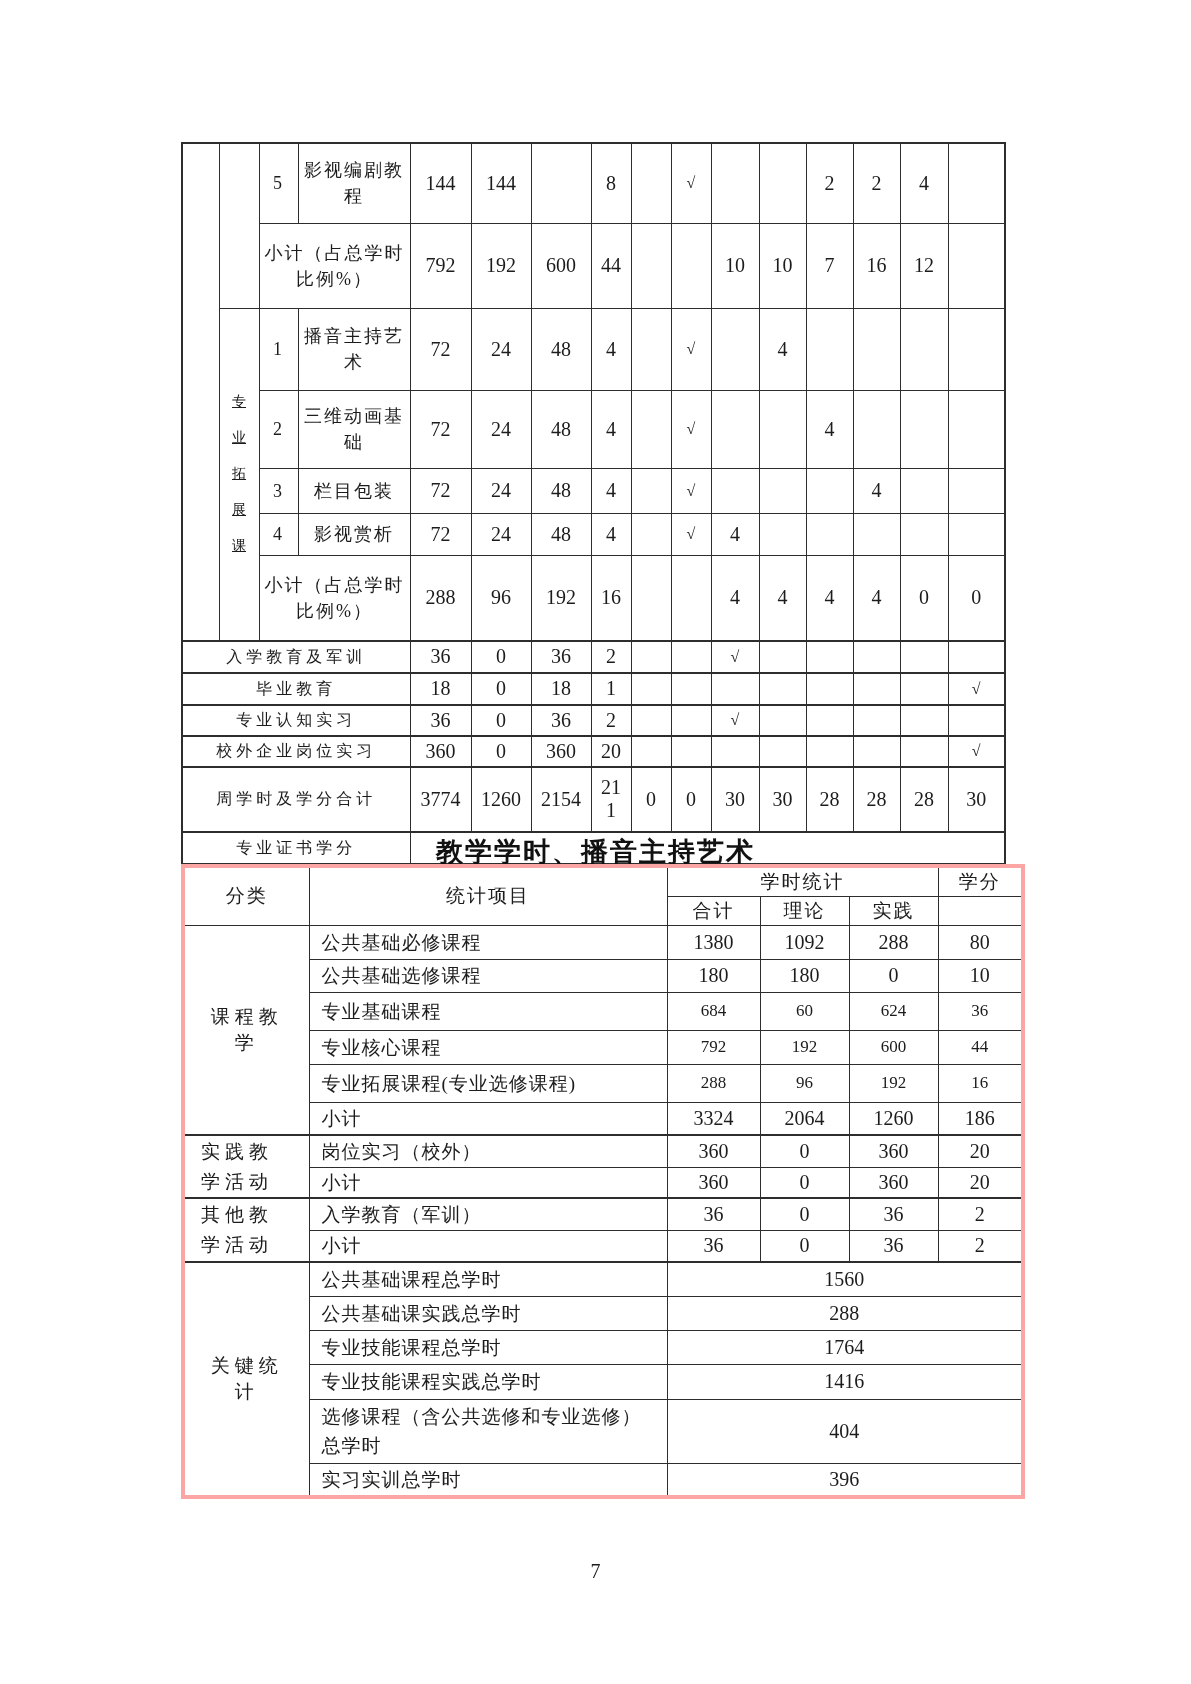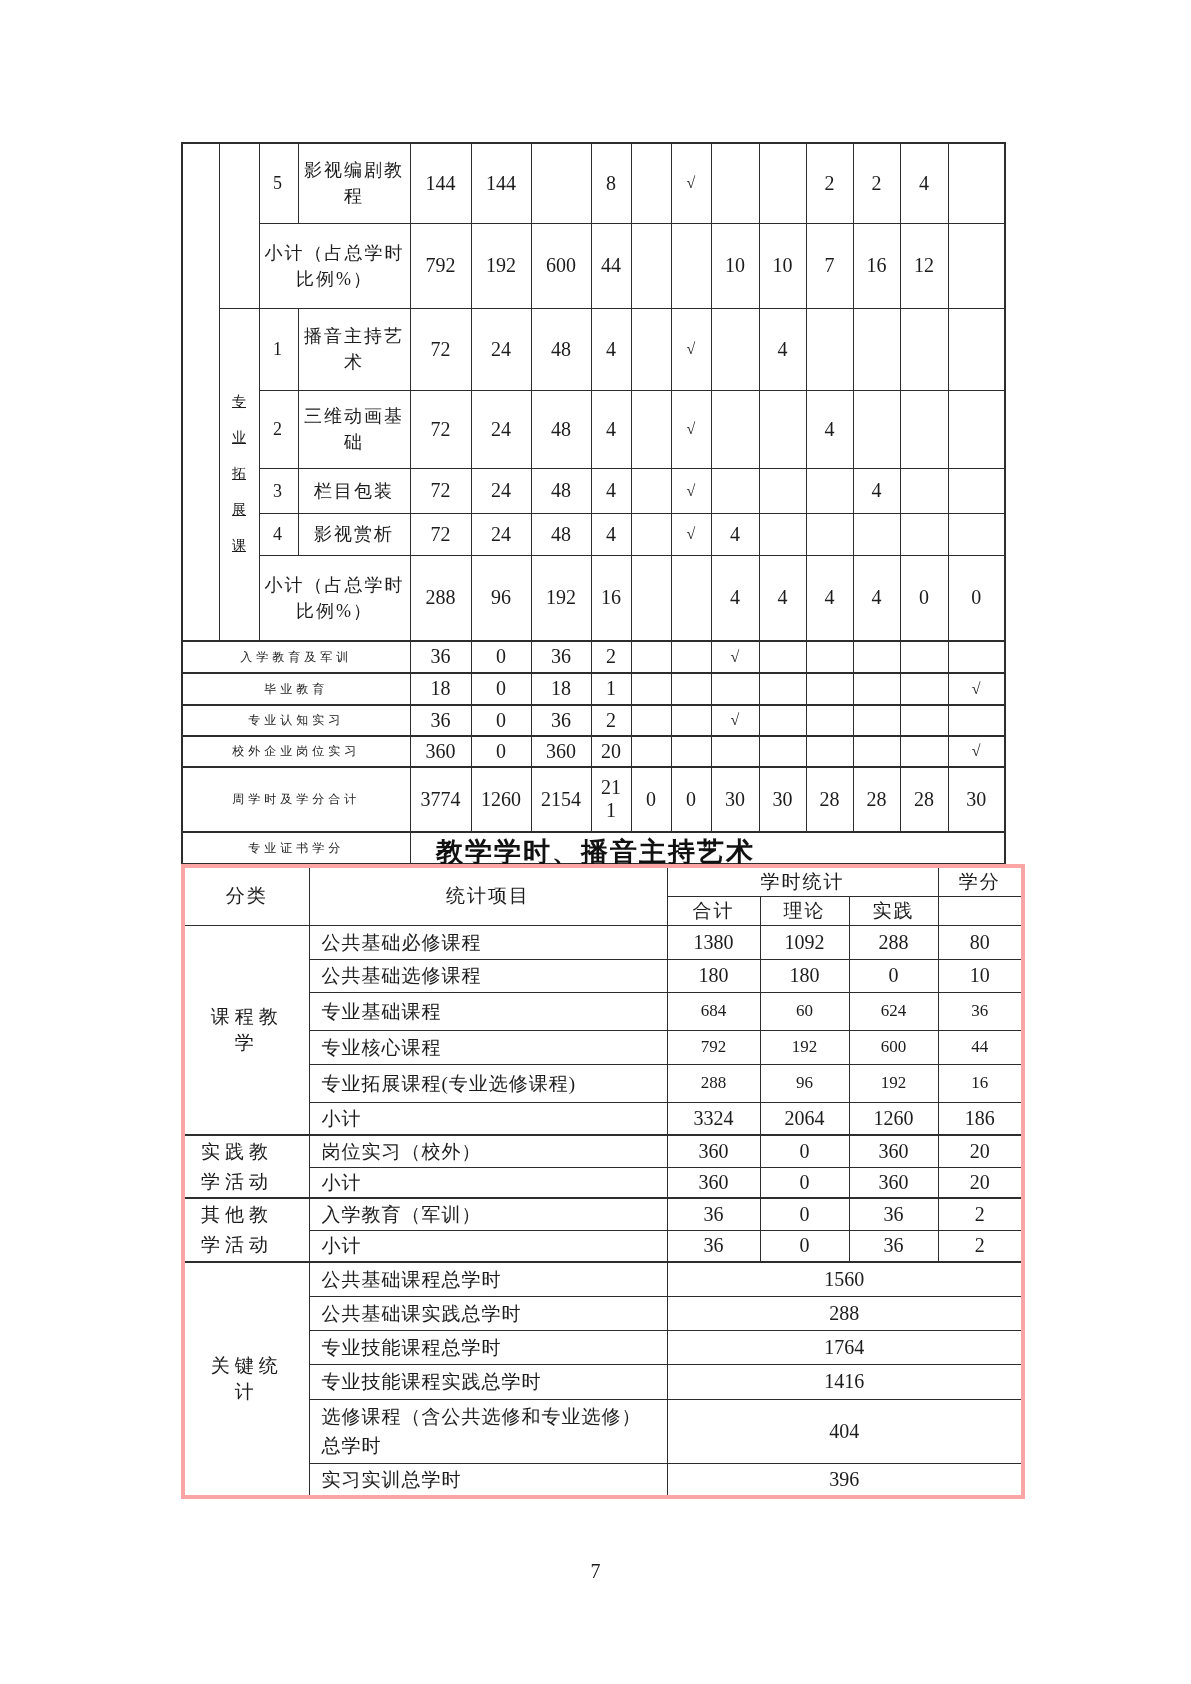--- a/index.html
+++ b/index.html
@@ -18,21 +18,21 @@
     font-weight:normal; padding:0;
     overflow:hidden;
   }
 
   
   .t1 { position:absolute; left:181px; top:142px; border:2px solid #2d2d2d; }
   .t1 td { font-size:20px; }
   .t1 td.zh { font-size:18px; letter-spacing:2px; line-height:26px; }
   .t1 td.name { padding:0 4px; }
   .t1 td.sub  { padding:16px 4px; }
-  .t1 td.lab  { letter-spacing:4px; font-size:12px; }
+  .t1 td.lab  { letter-spacing:4px; font-size:16px; }
   .t1 td.c4   { padding:0 6px; word-break:break-all; line-height:23px; }
   .t1 td.chk  { font-size:16px; }
   .t1 td.vert div { width:1em; margin:0 auto; line-height:36px; word-break:break-all; font-size:14px;text-decoration:underline; }
   .t1 tr.thick > td { border-top-width:2px; }
   .t1 td.bigmerge { font-size:20px; }
 
   
   .doc-title {
     position:absolute; left:0; top:834px; width:1191px;
     text-align:center; font-size:27px; font-weight:bold; letter-spacing:2px;

